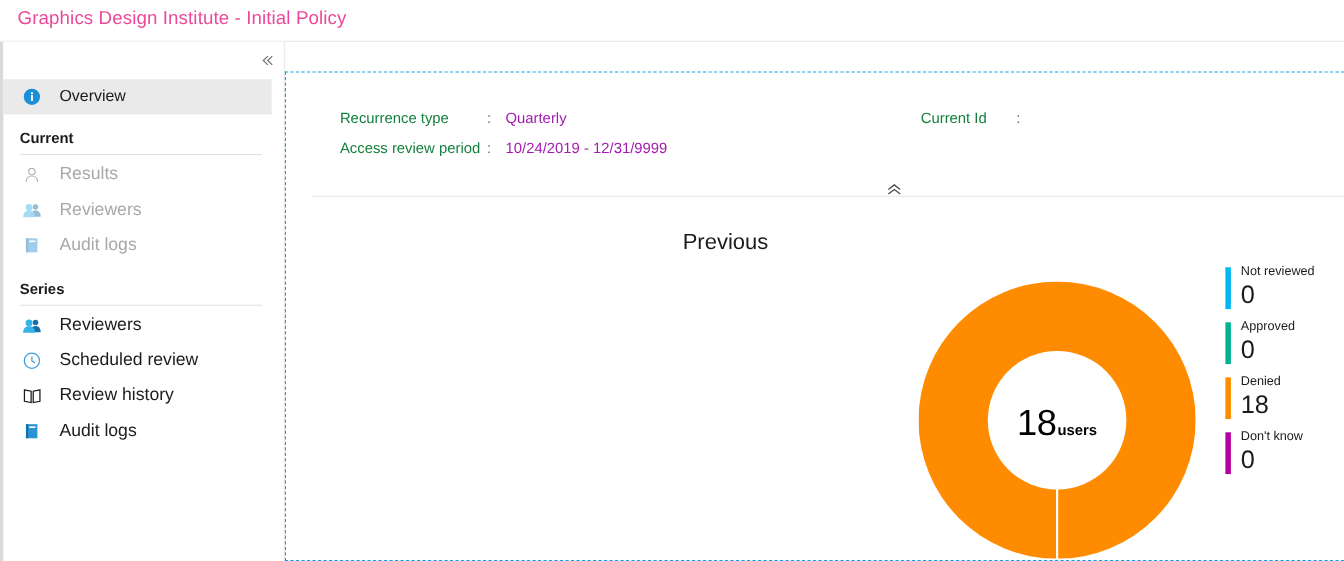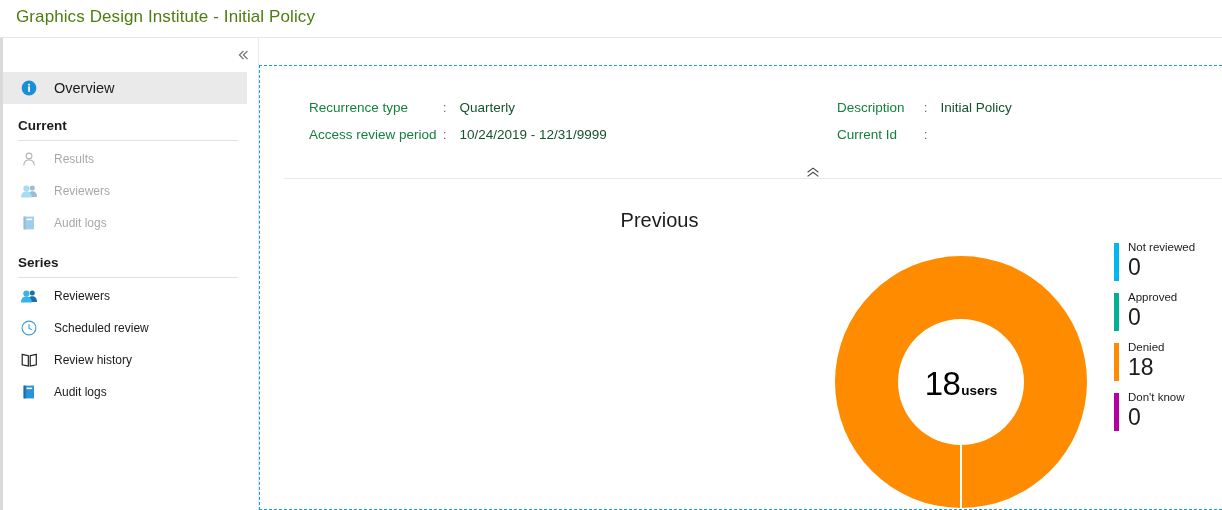--- a/index.html
+++ b/index.html
@@ -13,21 +13,21 @@
   #app { position: relative; width: 1222px; height: 510px; background: #fff; }
 
   
   .header {
     position: absolute; left: 0; top: 0; width: 1222px; height: 38px;
     border-bottom: 1px solid #e6e6e6;
     background: #fff;
   }
   .header-title {
     position: absolute; left: 16px; top: 7px;
-    font-size: 17px; color: #4d7c0f; font-weight: 400;
+    font-size: 17px; color: #ec4899; font-weight: 400;
     letter-spacing: .1px; white-space: nowrap;
   }
 
   
   .rail {
     position: absolute; left: 0; top: 38px; width: 259px; height: 472px;
     background: #fff;
     border-left: 3px solid #d9d9d9;
   }
   .rail-divider-right {
@@ -66,21 +66,21 @@
     position: absolute; left: 15px; width: 220px; height: 1px;
     background: #e2e2e2;
   }
 
   .nav-item {
     position: absolute; left: 0; width: 256px; height: 32px;
     display: flex; align-items: center;
     cursor: pointer;
   }
   .nav-item .ico { width: 18px; margin-left: 18px; display:flex; align-items:center; justify-content:flex-start; }
-  .nav-item .lbl { margin-left: 15px; font-size: 12px; color: #1b1b1b; white-space: nowrap; }
+  .nav-item .lbl { margin-left: 15px; font-size: 16px; color: #1b1b1b; white-space: nowrap; }
   .nav-item.disabled { cursor: default; }
   .nav-item.disabled .lbl { color: #a8a8a8; }
   .nav-item.disabled .ico { opacity: .45; }
 
   
   .content {
     position: absolute; left: 259px; top: 65px;
     width: 963px; height: 445px;
     border: 1px dashed #14a0de;
     border-right: none;
@@ -88,21 +88,21 @@
   }
 
   
   .details { position: absolute; left: 0; top: 0; width: 963px; height: 112px; }
   .dcol { position: absolute; top: 34px; }
   .dcol.left { left: 49px; }
   .dcol.right { left: 577px; }
   .drow { position: relative; height: 27px; white-space: nowrap; font-size: 13.5px; }
   .dkey  { display: inline-block; color: #15803d; }
   .dsep  { display: inline-block; color: #6e6e6e; text-align: left; }
-  .dval  { display: inline-block; color: #14532d; }
+  .dval  { display: inline-block; color: #a21caf; }
 
   .dcol.left  .dkey { width: 130px; }
   .dcol.left  .dsep { width: 13px; }
   .dcol.right .dkey { width: 83px; }
   .dcol.right .dsep { width: 13px; }
 
   .collapse-section {
     position: absolute; left: 24px; top: 112px; width: 939px; height: 1px;
     background: #e9e9e9;
   }
@@ -279,25 +279,20 @@
         </div>
         <div class="drow">
           <span class="dkey">Access review period</span>
           <span class="dsep">:</span>
           <span class="dval">10/24/2019 - 12/31/9999</span>
         </div>
       </div>
 
       <div class="dcol right">
         <div class="drow">
-          <span class="dkey">Description</span>
-          <span class="dsep">:</span>
-          <span class="dval">Initial Policy</span>
-        </div>
-        <div class="drow">
           <span class="dkey">Current Id</span>
           <span class="dsep">:</span>
           <span class="dval"></span>
         </div>
       </div>
     </div>
 
     <div class="collapse-section"></div>
     <div class="section-chevron">
       <svg width="16" height="11" viewBox="0 0 16 11">

